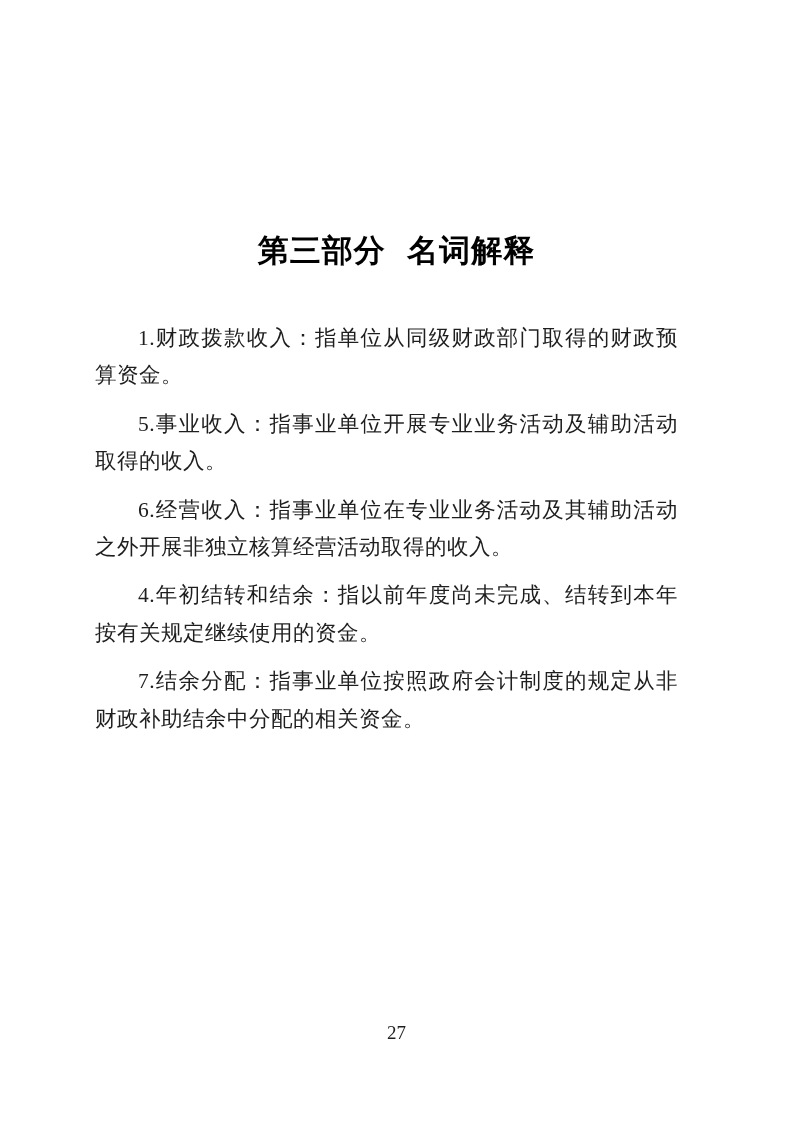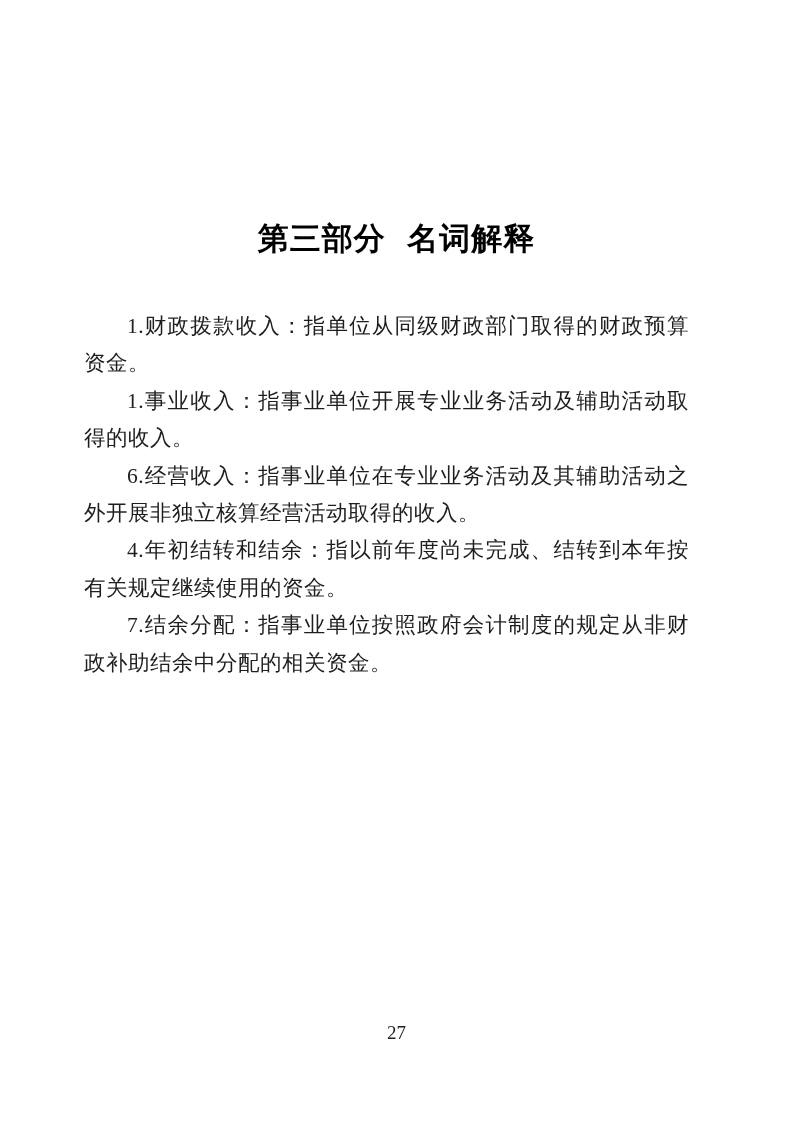--- a/index.html
+++ b/index.html
@@ -10,41 +10,41 @@
   .page {
     position: relative;
     width: 793px;
     height: 1122px;
     background: #ffffff;
     overflow: hidden;
     font-family: "Liberation Serif", "DejaVu Serif", serif;
     color: #1e1e1e;
   }
   .doc-title {
-    margin: 0;
+    margin: 12px;
     padding-top: 219px;
     text-align: center;
     font-family: "Liberation Sans", "DejaVu Sans", sans-serif;
     font-weight: bold;
     font-size: 31px;
     line-height: 40px;
     color: #000000;
     word-spacing: 12px;
     letter-spacing: 1px;
   }
   .doc-body {
     margin: 49px 104px 0 84px;
     font-size: 21.5px;
     line-height: 37.4px;
     text-align: justify;
     text-justify: inter-ideograph;
     letter-spacing: 0.5px;
   }
   .doc-body p {
-    margin: 0;
+    margin: 11px;
     padding: 0;
     text-indent: 2em;
   }
   .page-footer {
     position: absolute;
     top: 1019px;
     left: 0;
     width: 100%;
     text-align: center;
     font-size: 19px;
@@ -54,21 +54,21 @@
 </style>
 </head>
 <body>
 
 <div class="page">
 
   <h1 class="doc-title">第三部分 名词解释</h1>
 
   <div class="doc-body">
     <p>1.财政拨款收入：指单位从同级财政部门取得的财政预算资金。</p>
-    <p>1.事业收入：指事业单位开展专业业务活动及辅助活动取得的收入。</p>
+    <p>5.事业收入：指事业单位开展专业业务活动及辅助活动取得的收入。</p>
     <p>6.经营收入：指事业单位在专业业务活动及其辅助活动之外开展非独立核算经营活动取得的收入。</p>
     <p>4.年初结转和结余：指以前年度尚未完成、结转到本年按有关规定继续使用的资金。</p>
     <p>7.结余分配：指事业单位按照政府会计制度的规定从非财政补助结余中分配的相关资金。</p>
   </div>
 
   <div class="page-footer">27</div>
 
 </div>
 
 </body></html>

